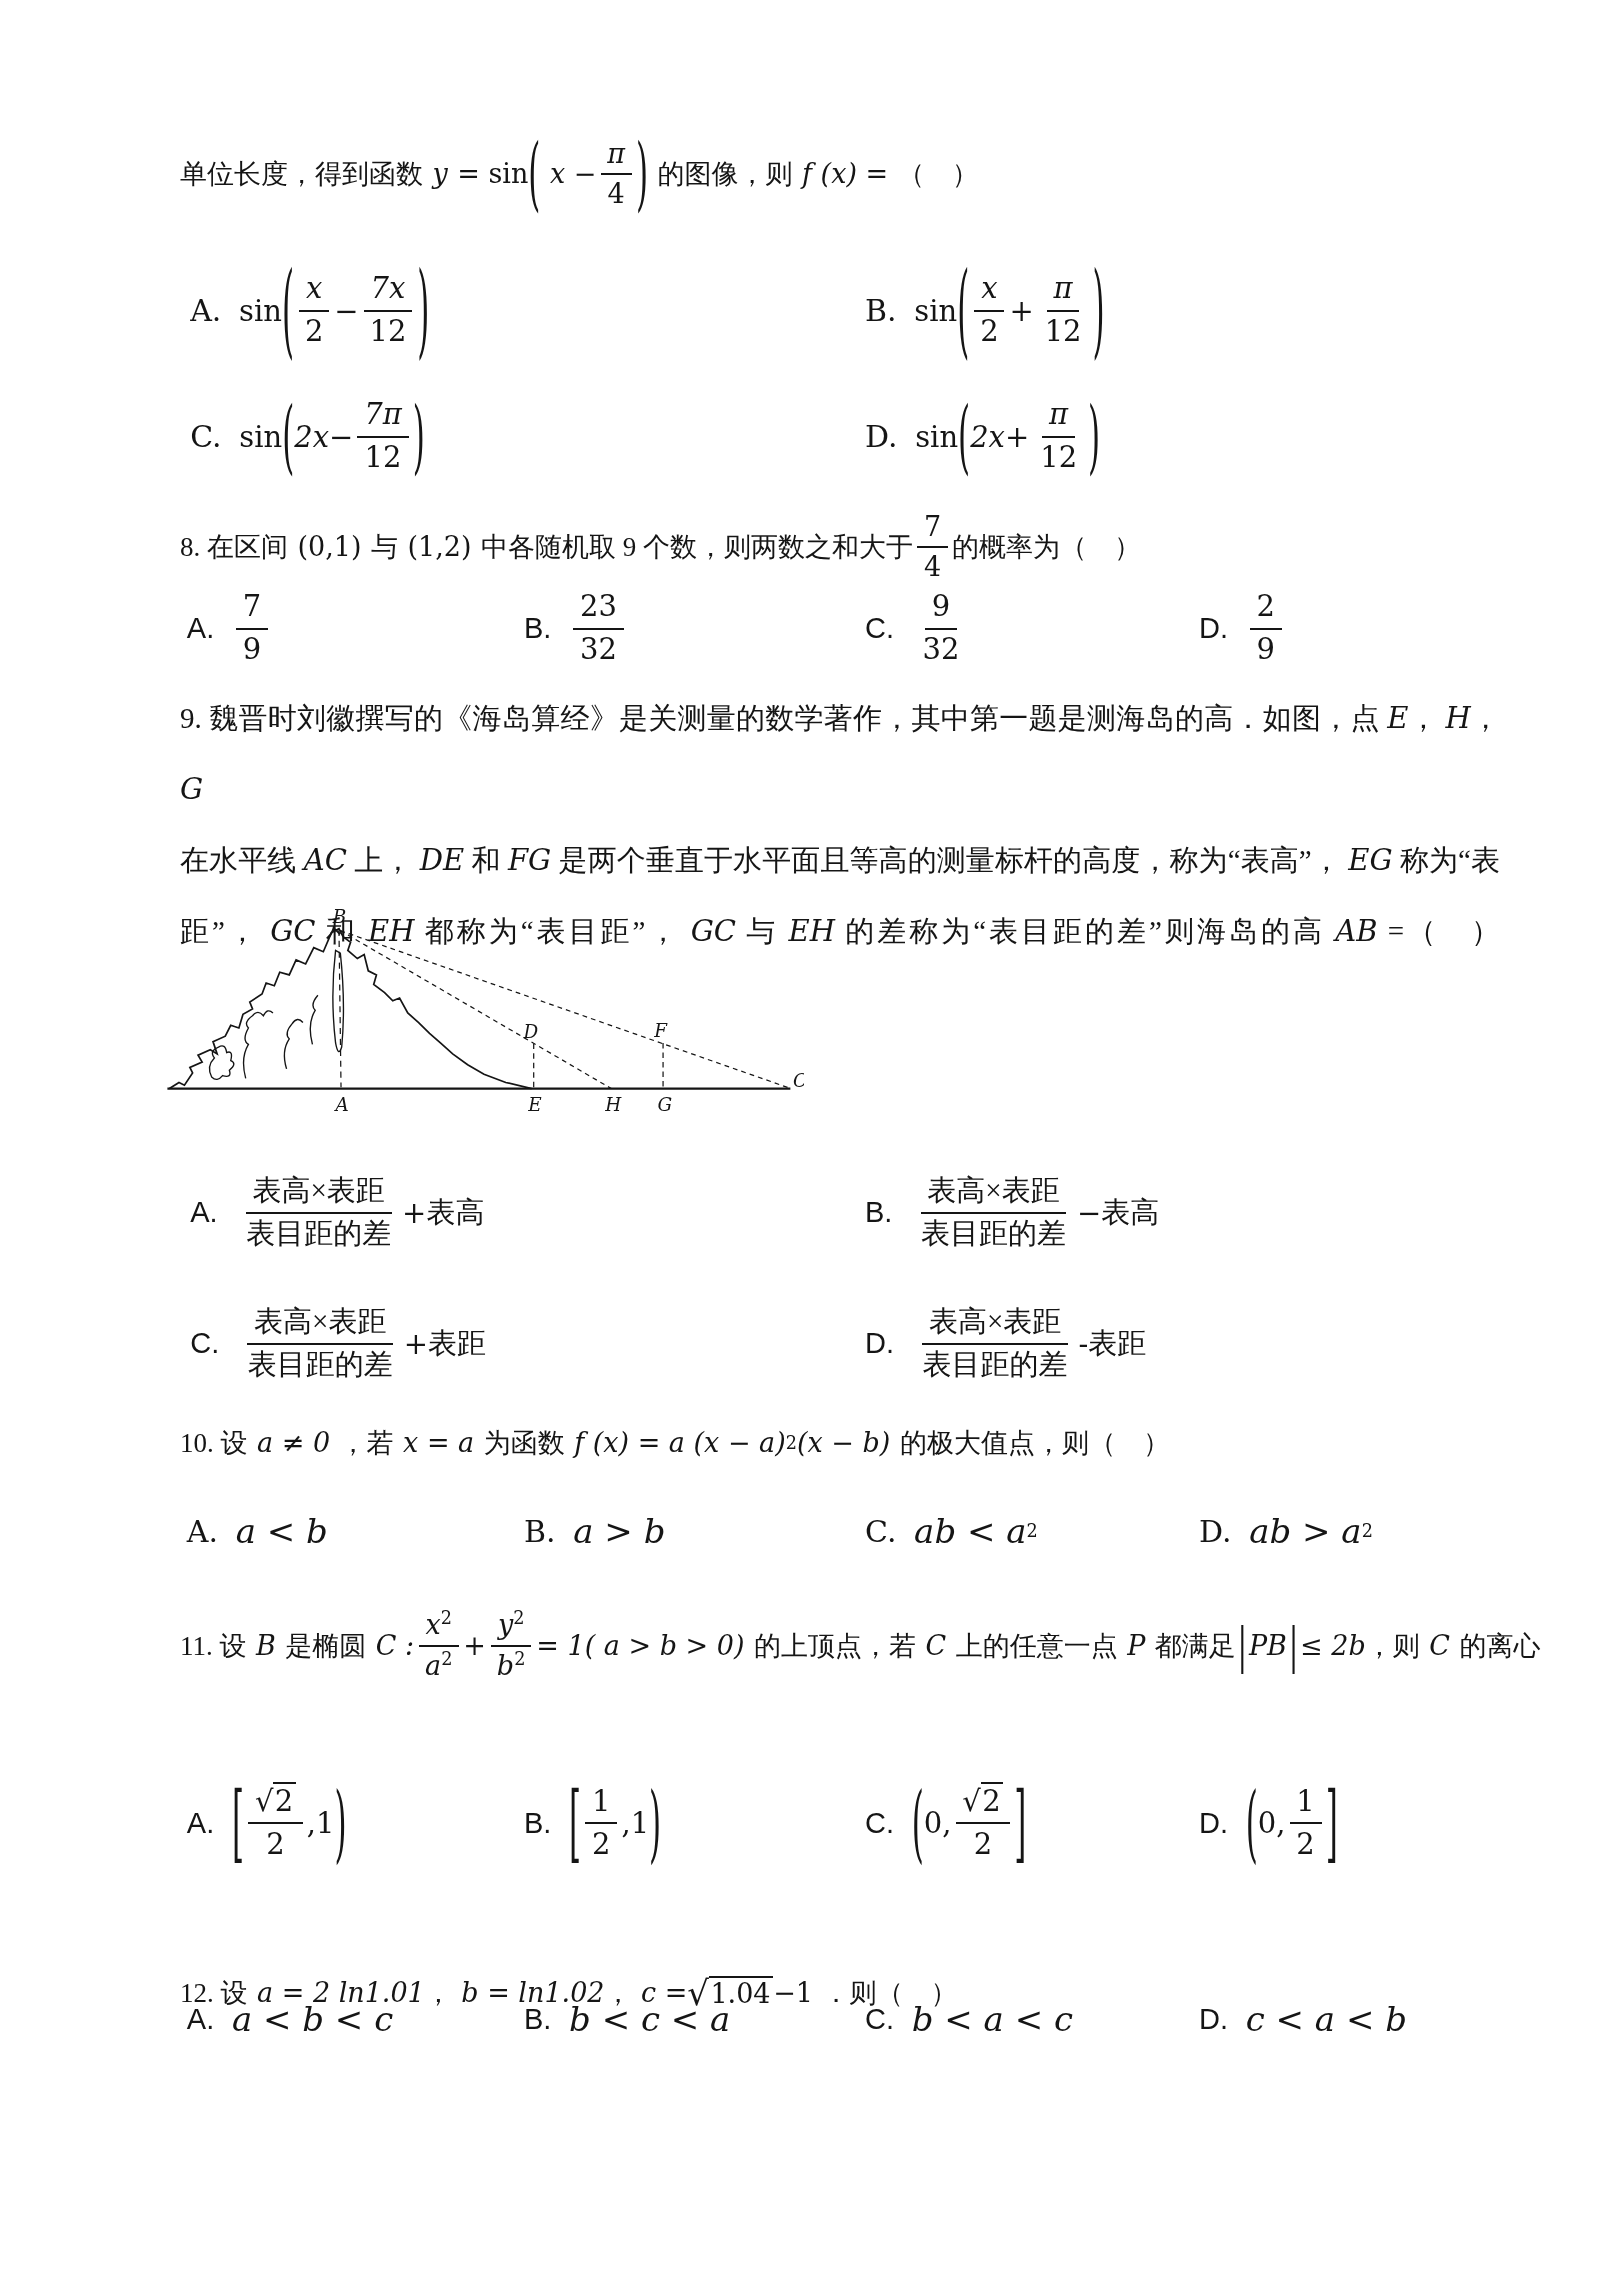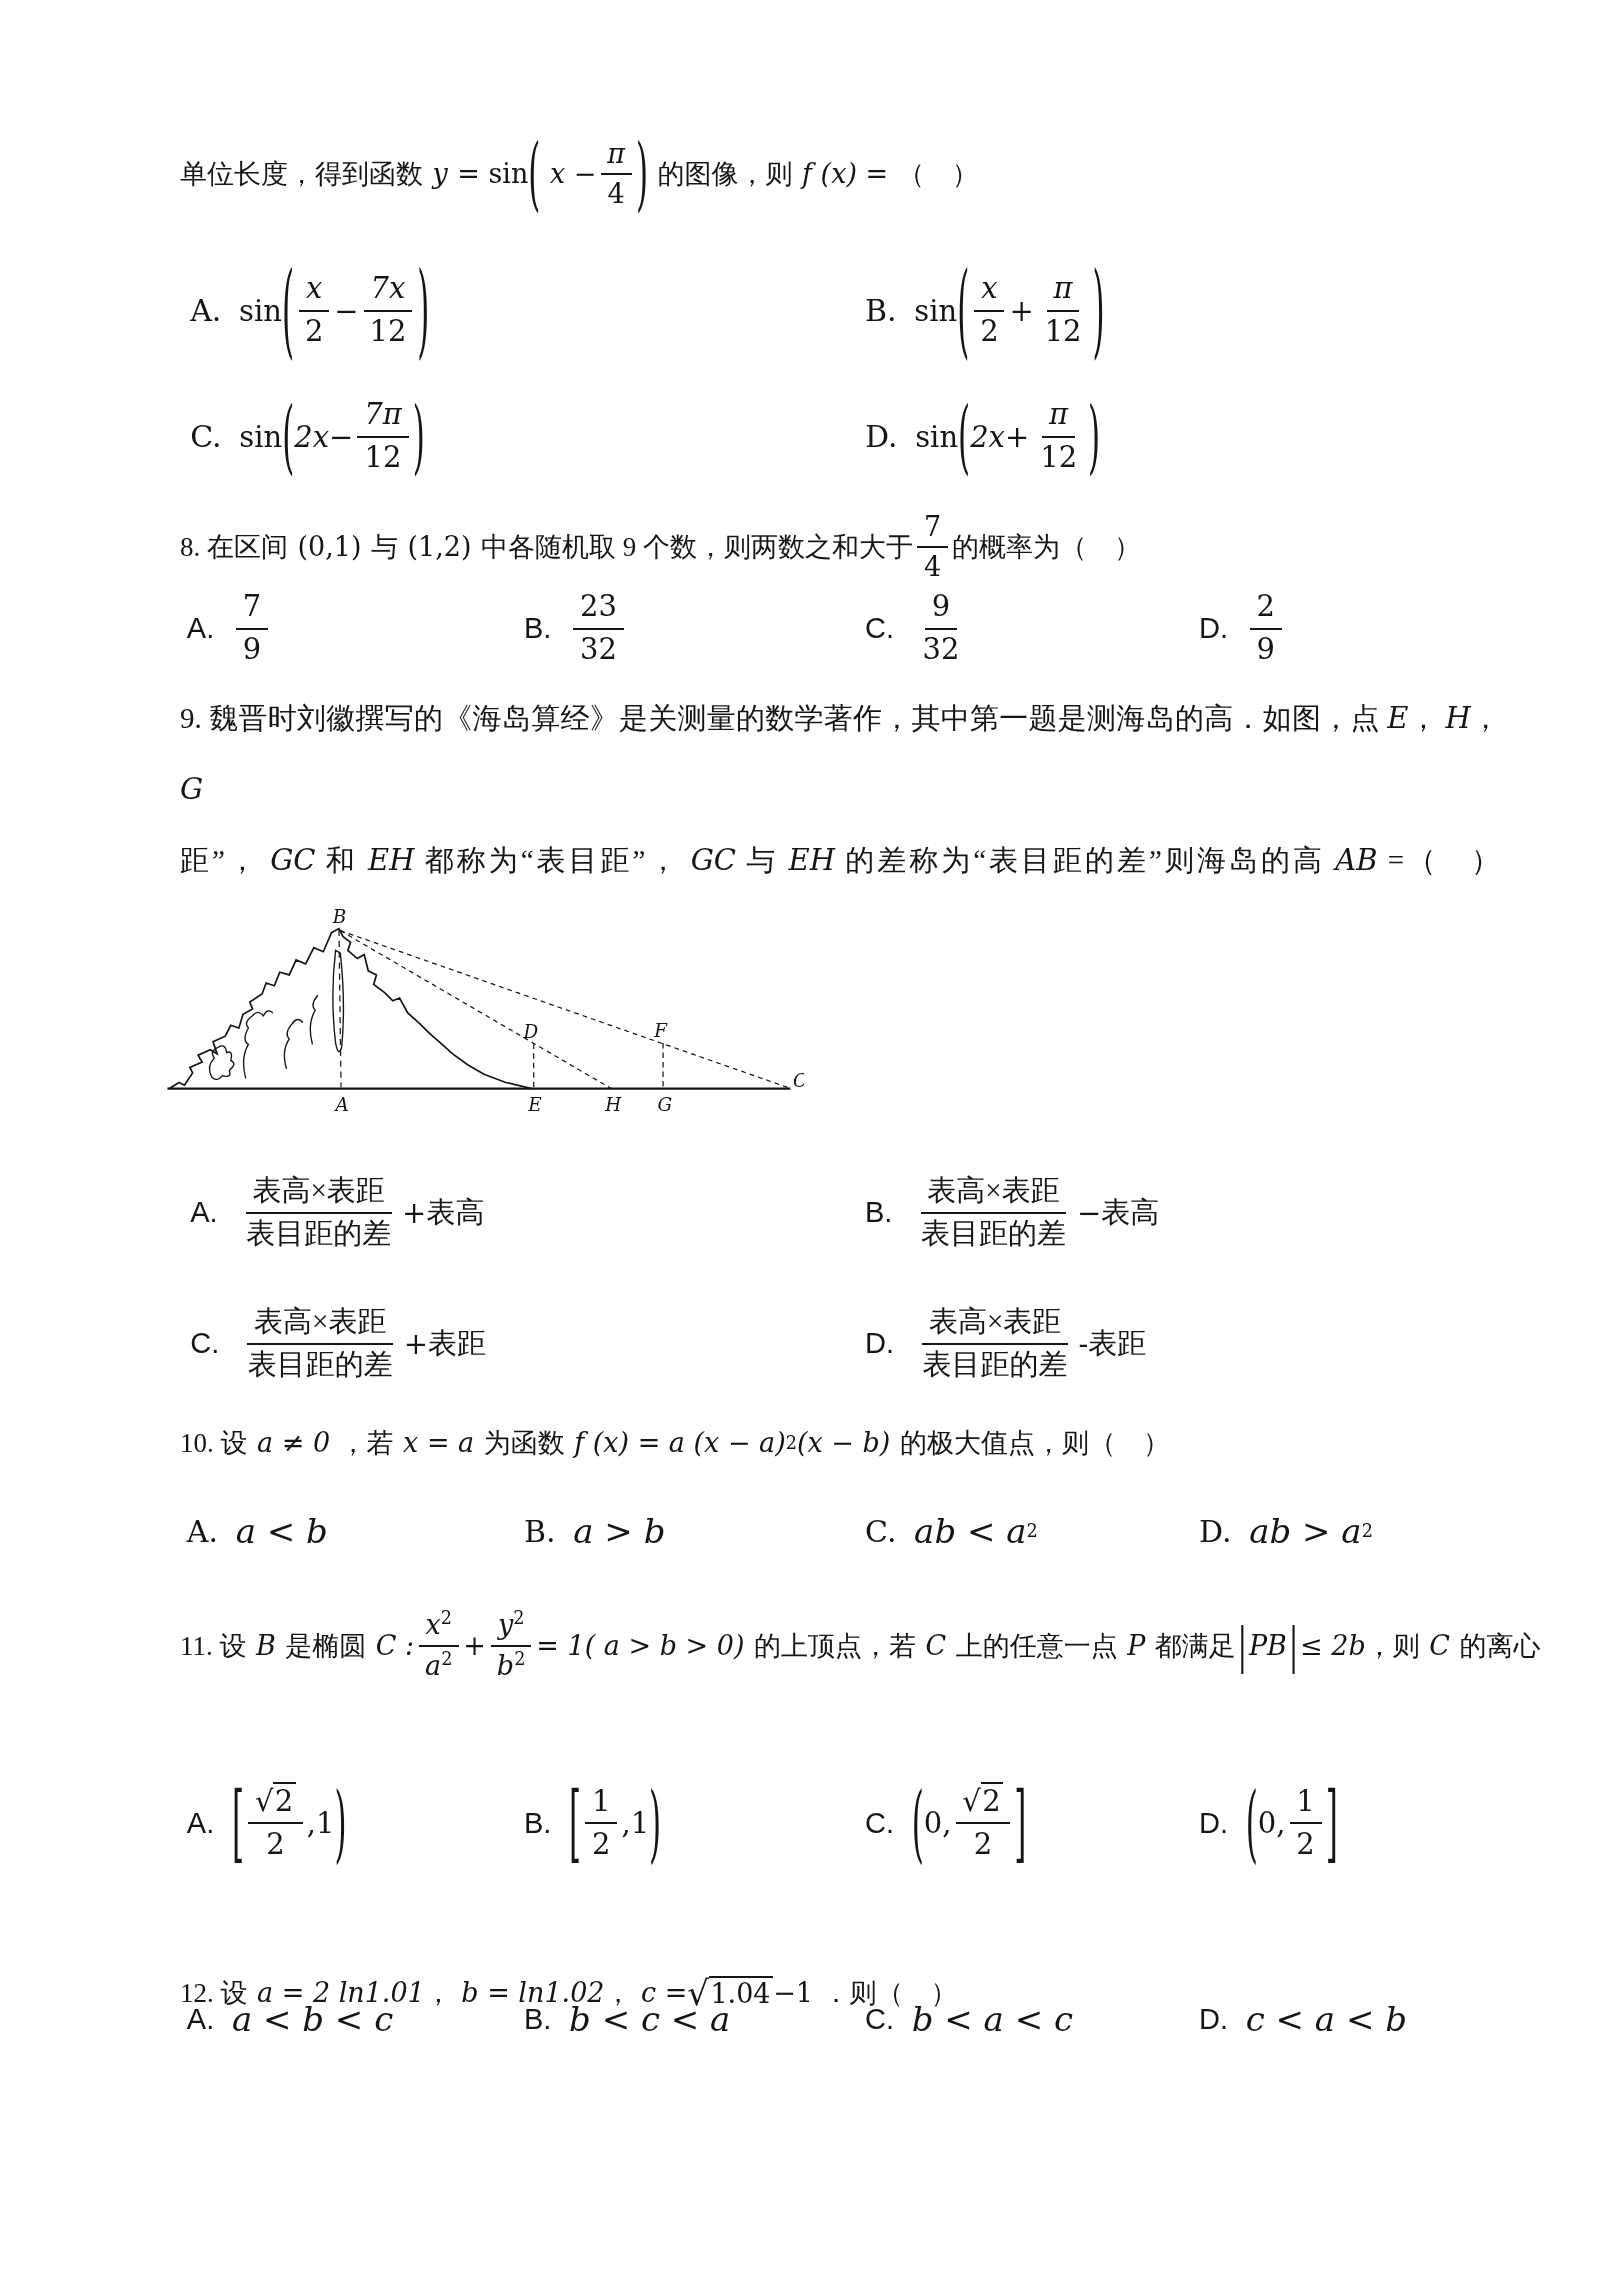--- a/index.html
+++ b/index.html
@@ -172,20 +172,31 @@
   </div>
 
   <div class="block" style="top:683px;">
     <div class="para">
       <span class="cjk">9. 魏晋时刘徽撰写的《海岛算经》是关测量的数学著作，其中第一题是测海岛的高．如图，点</span>
       <span class="mi">E</span><span class="cjk">，</span>
       <span class="mi">H</span><span class="cjk">，</span>
       <span class="mi">G</span>
     </div>
     <div class="para">
+      <span class="cjk">在水平线</span>
+      <span class="mi">AC</span>
+      <span class="cjk">上，</span>
+      <span class="mi">DE</span>
+      <span class="cjk">和</span>
+      <span class="mi">FG</span>
+      <span class="cjk">是两个垂直于水平面且等高的测量标杆的高度，称为“表高”，</span>
+      <span class="mi">EG</span>
+      <span class="cjk">称为“表</span>
+    </div>
+    <div class="para">
       <span class="cjk">距”，</span>
       <span class="mi">GC</span>
       <span class="cjk">和</span>
       <span class="mi">EH</span>
       <span class="cjk">都称为“表目距”，</span>
       <span class="mi">GC</span>
       <span class="cjk">与</span>
       <span class="mi">EH</span>
       <span class="cjk">的差称为“表目距的差”则海岛的高</span>
       <span class="mi">AB</span>

